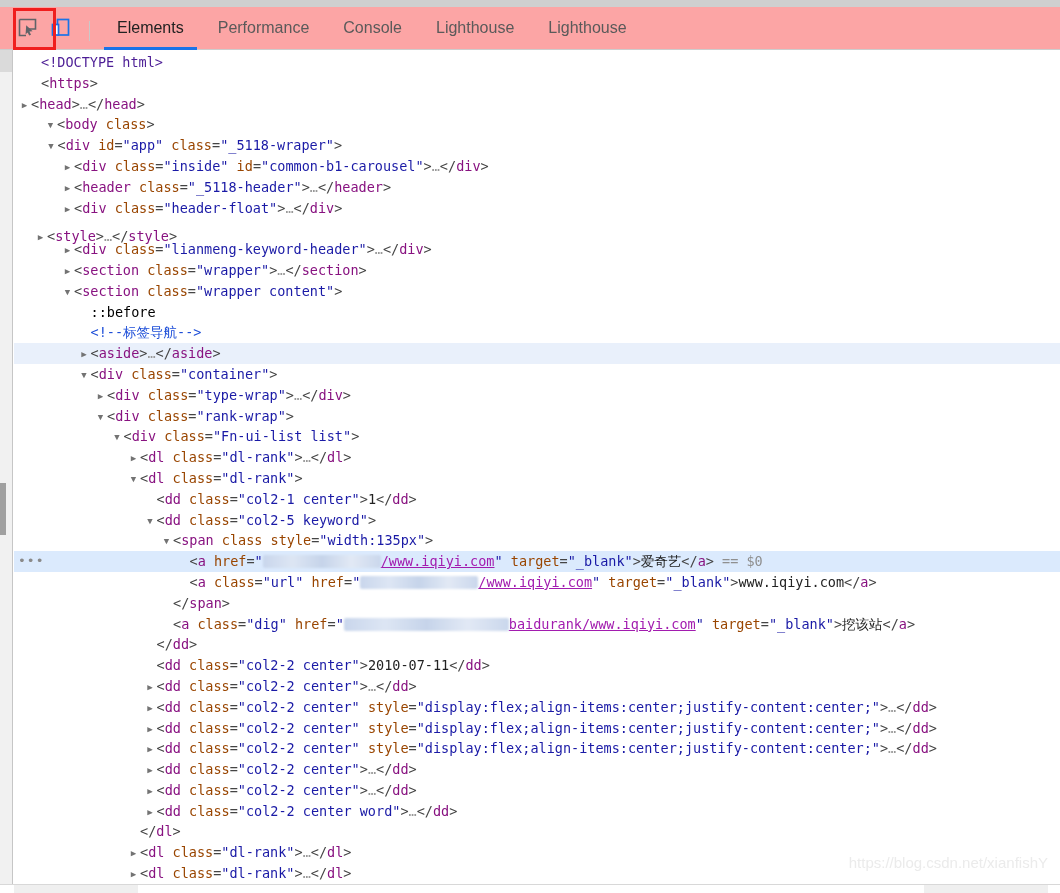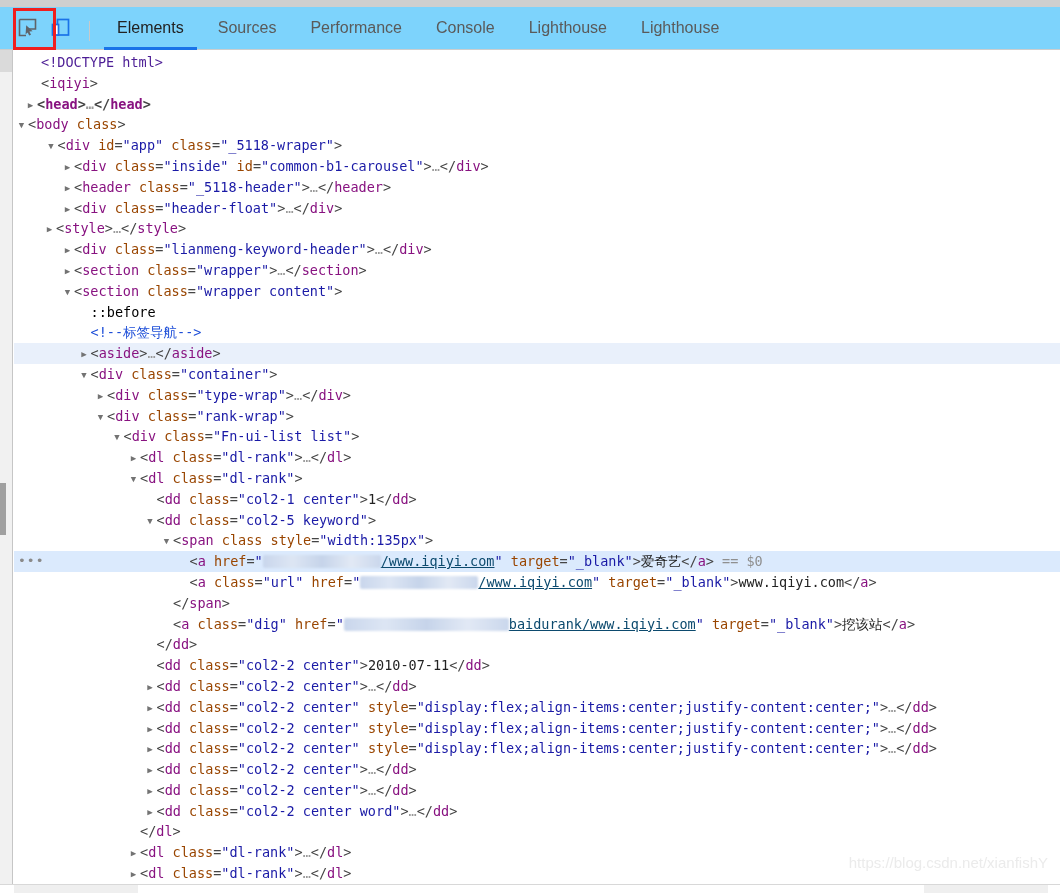--- a/index.html
+++ b/index.html
@@ -8,21 +8,21 @@
     width: 1060px; height: 893px;
     overflow: hidden;
     background: #ffffff;
     font-family: "Liberation Sans", sans-serif;
   }
 
   
   #devtools-toolbar {
     position: absolute; left: 0; top: 0;
     width: 1060px; height: 50px;
-    background: #7dd3fc;
+    background: #fca5a5;
     border-bottom: 1px solid #cdcdcd;
     display: flex; align-items: center;
   }
   #toolbar-top-strip {
     position: absolute; left: 0; top: 0; width: 1060px; height: 7px;
     background: #cfcfcf;
   }
   .tool-icon-group {
     display: flex; align-items: center;
     padding-left: 13px; padding-top: 6px;
@@ -140,21 +140,21 @@
   .punct { color: #444444; }
   .tag    { color: #881280; }
   .attr   { color: #994500; }
   .val    { color: #1a1aa6; }
   .txt    { color: #222222; }
   .doctype{ color: #4c1d95; }
   .comment{ color: #1d4ed8; }
   .pseudo { color: #000000; }
   .ellip  { color: #999999; }
   .selmark{ color: #8f8f8f; }
-  .urlv   { color: #0c4a6e; text-decoration: underline; }
+  .urlv   { color: #a21caf; text-decoration: underline; }
   .blur {
     display: inline-block;
     vertical-align: -2px;
     height: 13px;
     border-radius: 2px;
     background: linear-gradient(90deg,#c9d6ec,#dde6f4,#c6d4ea,#e2e9f5,#cad7ec);
     filter: blur(1.2px);
   }
   .badge-ellipsis {
     position: absolute;
@@ -196,23 +196,20 @@
       </svg>
     </div>
     <div class="toolbar-sep"></div>
   </div>
 
   <div id="tab-strip">
     <div class="dt-tab active">
         <span>Elements</span>
       </div>
     <div class="dt-tab">
-        <span>Sources</span>
-      </div>
-    <div class="dt-tab">
         <span>Performance</span>
       </div>
     <div class="dt-tab">
         <span>Console</span>
       </div>
     <div class="dt-tab">
         <span>Lighthouse</span>
       </div>
     <div class="dt-tab">
         <span>Lighthouse</span>
@@ -224,28 +221,28 @@
 
 <div id="left-gutter"></div>
 <div id="left-gutter-top"></div>
 <div id="left-scroll-thumb"></div>
 <div id="panel-bottom-strip"></div>
 <div id="panel-bottom-thumb"></div>
 <div id="panel-bottom-thumb2"></div>
 
 <div id="dom-tree">
     <div class="node-row"><span class="row-inner" style="padding-left: 14px;"><span class="tw none">▶</span><span class="doctype">&lt;!DOCTYPE html&gt;</span></span></div>
-    <div class="node-row"><span class="row-inner" style="padding-left: 14px;"><span class="tw none">▶</span><span class="punct">&lt;</span><span class="tag">iqiyi</span><span class="punct">&gt;</span></span></div>
-    <div class="node-row"><span class="row-inner" style="padding-left: 10px; font-weight: bold;"><span class="tw">▶</span><span class="punct">&lt;</span><span class="tag">head</span><span class="punct">&gt;</span><span class="ellip">…</span><span class="punct">&lt;/</span><span class="tag">head</span><span class="punct">&gt;</span></span></div>
-    <div class="node-row"><span class="row-inner" style="padding-left: 1px;"><span class="tw">▼</span><span class="punct">&lt;</span><span class="tag">body</span><span class="attr"> class</span><span class="punct">&gt;</span></span></div>
+    <div class="node-row"><span class="row-inner" style="padding-left: 14px;"><span class="tw none">▶</span><span class="punct">&lt;</span><span class="tag">https</span><span class="punct">&gt;</span></span></div>
+    <div class="node-row"><span class="row-inner" style="padding-left: 4px;"><span class="tw">▶</span><span class="punct">&lt;</span><span class="tag">head</span><span class="punct">&gt;</span><span class="ellip">…</span><span class="punct">&lt;/</span><span class="tag">head</span><span class="punct">&gt;</span></span></div>
+    <div class="node-row"><span class="row-inner" style="padding-left: 30px;"><span class="tw">▼</span><span class="punct">&lt;</span><span class="tag">body</span><span class="attr"> class</span><span class="punct">&gt;</span></span></div>
     <div class="node-row"><span class="row-inner" style="padding-left: 30.5px;"><span class="tw">▼</span><span class="punct">&lt;</span><span class="tag">div</span><span class="attr"> id</span><span class="punct">=</span><span class="val">"app"</span><span class="attr"> class</span><span class="punct">=</span><span class="val">"_5118-wraper"</span><span class="punct">&gt;</span></span></div>
     <div class="node-row"><span class="row-inner" style="padding-left: 47px;"><span class="tw">▶</span><span class="punct">&lt;</span><span class="tag">div</span><span class="attr"> class</span><span class="punct">=</span><span class="val">"inside"</span><span class="attr"> id</span><span class="punct">=</span><span class="val">"common-b1-carousel"</span><span class="punct">&gt;</span><span class="ellip">…</span><span class="punct">&lt;/</span><span class="tag">div</span><span class="punct">&gt;</span></span></div>
     <div class="node-row"><span class="row-inner" style="padding-left: 47px;"><span class="tw">▶</span><span class="punct">&lt;</span><span class="tag">header</span><span class="attr"> class</span><span class="punct">=</span><span class="val">"_5118-header"</span><span class="punct">&gt;</span><span class="ellip">…</span><span class="punct">&lt;/</span><span class="tag">header</span><span class="punct">&gt;</span></span></div>
     <div class="node-row"><span class="row-inner" style="padding-left: 47px;"><span class="tw">▶</span><span class="punct">&lt;</span><span class="tag">div</span><span class="attr"> class</span><span class="punct">=</span><span class="val">"header-float"</span><span class="punct">&gt;</span><span class="ellip">…</span><span class="punct">&lt;/</span><span class="tag">div</span><span class="punct">&gt;</span></span></div>
-    <div class="node-row"><span class="row-inner" style="padding-left: 29px;"><span class="tw">▶</span><span class="punct">&lt;</span><span class="tag">style</span><span class="punct">&gt;</span><span class="ellip">…</span><span class="punct">&lt;/</span><span class="tag">style</span><span class="punct">&gt;</span></span></div>
+    <div class="node-row"><span class="row-inner" style="padding-left: 20px; margin-top: 8px;"><span class="tw">▶</span><span class="punct">&lt;</span><span class="tag">style</span><span class="punct">&gt;</span><span class="ellip">…</span><span class="punct">&lt;/</span><span class="tag">style</span><span class="punct">&gt;</span></span></div>
     <div class="node-row"><span class="row-inner" style="padding-left: 47px;"><span class="tw">▶</span><span class="punct">&lt;</span><span class="tag">div</span><span class="attr"> class</span><span class="punct">=</span><span class="val">"lianmeng-keyword-header"</span><span class="punct">&gt;</span><span class="ellip">…</span><span class="punct">&lt;/</span><span class="tag">div</span><span class="punct">&gt;</span></span></div>
     <div class="node-row"><span class="row-inner" style="padding-left: 47px;"><span class="tw">▶</span><span class="punct">&lt;</span><span class="tag">section</span><span class="attr"> class</span><span class="punct">=</span><span class="val">"wrapper"</span><span class="punct">&gt;</span><span class="ellip">…</span><span class="punct">&lt;/</span><span class="tag">section</span><span class="punct">&gt;</span></span></div>
     <div class="node-row"><span class="row-inner" style="padding-left: 47px;"><span class="tw">▼</span><span class="punct">&lt;</span><span class="tag">section</span><span class="attr"> class</span><span class="punct">=</span><span class="val">"wrapper content"</span><span class="punct">&gt;</span></span></div>
     <div class="node-row"><span class="row-inner" style="padding-left: 63.5px;"><span class="tw none">▶</span><span class="pseudo">::before</span></span></div>
     <div class="node-row"><span class="row-inner" style="padding-left: 63.5px;"><span class="tw none">▶</span><span class="comment">&lt;!--标签导航--&gt;</span></span></div>
     <div class="node-row hovered"><span class="row-inner" style="padding-left: 63.5px;"><span class="tw">▶</span><span class="punct">&lt;</span><span class="tag">aside</span><span class="punct">&gt;</span><span class="ellip">…</span><span class="punct">&lt;/</span><span class="tag">aside</span><span class="punct">&gt;</span></span></div>
     <div class="node-row"><span class="row-inner" style="padding-left: 63.5px;"><span class="tw">▼</span><span class="punct">&lt;</span><span class="tag">div</span><span class="attr"> class</span><span class="punct">=</span><span class="val">"container"</span><span class="punct">&gt;</span></span></div>
     <div class="node-row"><span class="row-inner" style="padding-left: 80px;"><span class="tw">▶</span><span class="punct">&lt;</span><span class="tag">div</span><span class="attr"> class</span><span class="punct">=</span><span class="val">"type-wrap"</span><span class="punct">&gt;</span><span class="ellip">…</span><span class="punct">&lt;/</span><span class="tag">div</span><span class="punct">&gt;</span></span></div>
     <div class="node-row"><span class="row-inner" style="padding-left: 80px;"><span class="tw">▼</span><span class="punct">&lt;</span><span class="tag">div</span><span class="attr"> class</span><span class="punct">=</span><span class="val">"rank-wrap"</span><span class="punct">&gt;</span></span></div>
     <div class="node-row"><span class="row-inner" style="padding-left: 96.5px;"><span class="tw">▼</span><span class="punct">&lt;</span><span class="tag">div</span><span class="attr"> class</span><span class="punct">=</span><span class="val">"Fn-ui-list list"</span><span class="punct">&gt;</span></span></div>

